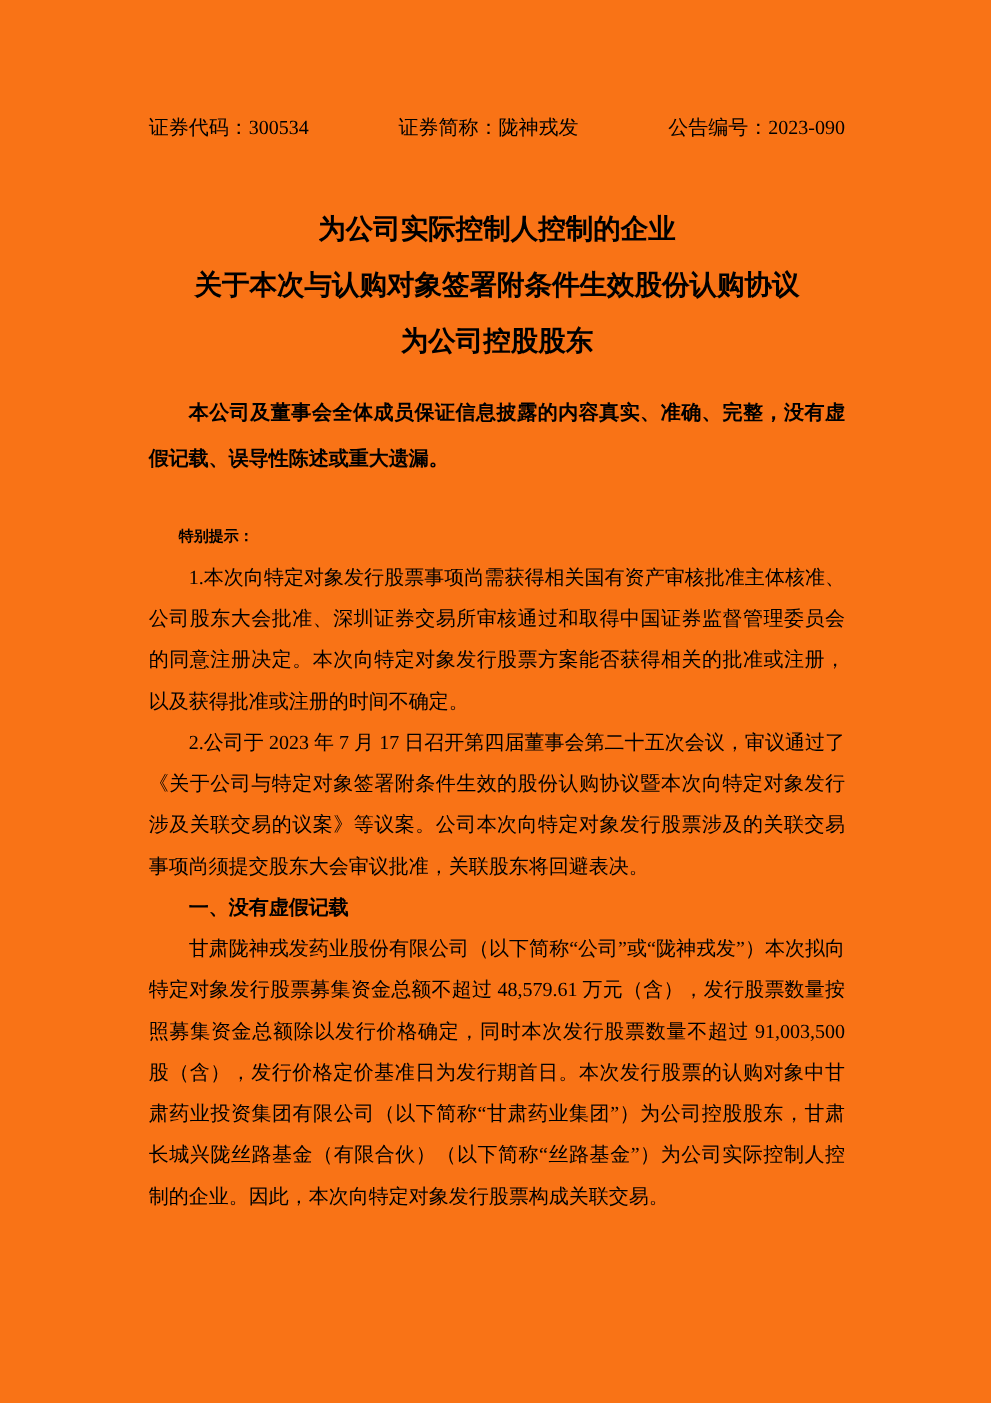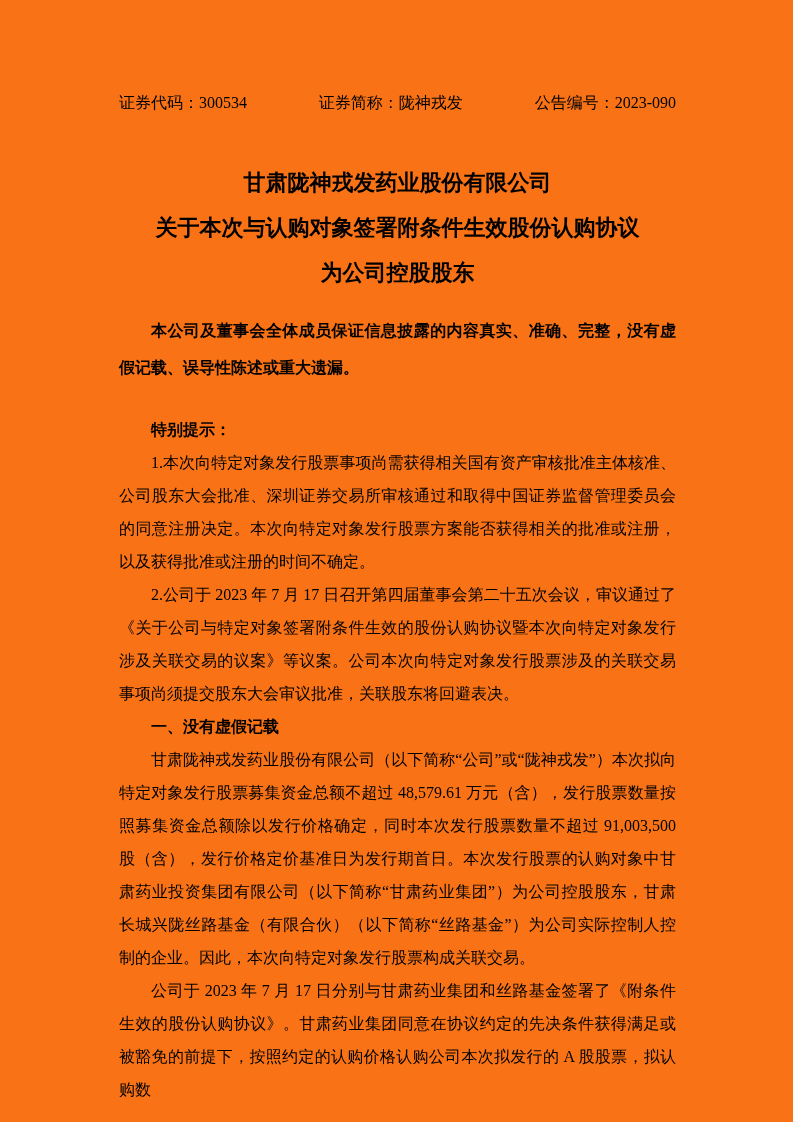--- a/index.html
+++ b/index.html
@@ -40,21 +40,21 @@
   .declaration {
     margin: 17px 0 0 0;
     font-size: 16px;
     font-weight: 700;
     line-height: 37px;
     text-indent: 2em;
     text-align: justify;
   }
   .special-heading {
     margin: 27px 0 0 0;
-    font-size: 16px;
+    font-size: 12px;
     font-weight: 700;
     line-height: 33px;
     text-indent: 2em;
   }
   .body-para {
     margin: 0;
     font-size: 16px;
     line-height: 33px;
     text-indent: 2em;
     text-align: justify;
@@ -72,32 +72,31 @@
 
 <div class="page">
 
   <div class="doc-header">
     <span>证券代码：300534</span>
     <span>证券简称：陇神戎发</span>
     <span>公告编号：2023-090</span>
   </div>
 
   <h1 class="doc-title">
-    <span class="title-line">甘肃陇神戎发药业股份有限公司</span>
+    <span class="title-line">为公司实际控制人控制的企业</span>
     <span class="title-line">关于本次与认购对象签署附条件生效股份认购协议</span>
     <span class="title-line">为公司控股股东</span>
   </h1>
 
   <p class="declaration">本公司及董事会全体成员保证信息披露的内容真实、准确、完整，没有虚假记载、误导性陈述或重大遗漏。</p>
 
   <p class="special-heading">特别提示：</p>
 
   <p class="body-para">1.本次向特定对象发行股票事项尚需获得相关国有资产审核批准主体核准、公司股东大会批准、深圳证券交易所审核通过和取得中国证券监督管理委员会的同意注册决定。本次向特定对象发行股票方案能否获得相关的批准或注册，以及获得批准或注册的时间不确定。</p>
 
   <p class="body-para">2.公司于 2023 年 7 月 17 日召开第四届董事会第二十五次会议，审议通过了《关于公司与特定对象签署附条件生效的股份认购协议暨本次向特定对象发行涉及关联交易的议案》等议案。公司本次向特定对象发行股票涉及的关联交易事项尚须提交股东大会审议批准，关联股东将回避表决。</p>
 
   <p class="section-heading">一、没有虚假记载</p>
 
   <p class="body-para">甘肃陇神戎发药业股份有限公司（以下简称“公司”或“陇神戎发”）本次拟向特定对象发行股票募集资金总额不超过 48,579.61 万元（含），发行股票数量按照募集资金总额除以发行价格确定，同时本次发行股票数量不超过 91,003,500 股（含），发行价格定价基准日为发行期首日。本次发行股票的认购对象中甘肃药业投资集团有限公司（以下简称“甘肃药业集团”）为公司控股股东，甘肃长城兴陇丝路基金（有限合伙）（以下简称“丝路基金”）为公司实际控制人控制的企业。因此，本次向特定对象发行股票构成关联交易。</p>
 
-  <p class="body-para">公司于 2023 年 7 月 17 日分别与甘肃药业集团和丝路基金签署了《附条件生效的股份认购协议》。甘肃药业集团同意在协议约定的先决条件获得满足或被豁免的前提下，按照约定的认购价格认购公司本次拟发行的 A 股股票，拟认购数</p>
 
 </div>
 
 </body></html>

